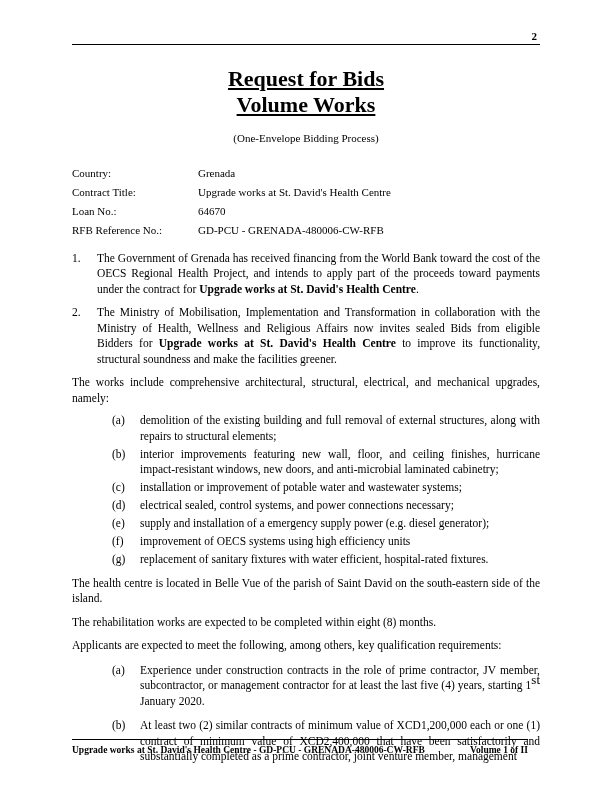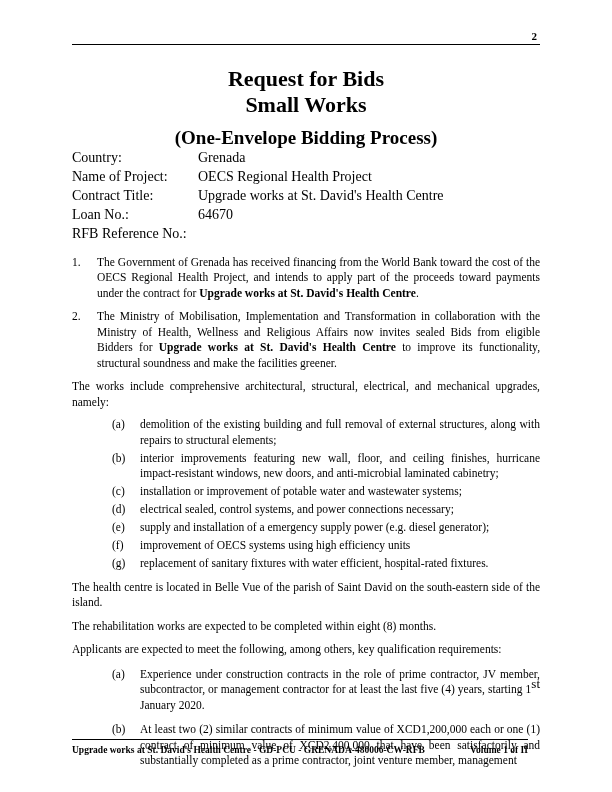--- a/index.html
+++ b/index.html
@@ -26,30 +26,31 @@
     padding-right: 3px;
     display: inline-block;
   }
 
   .doc-title {
     margin-top: 21px;
     text-align: center;
     font-weight: bold;
     font-size: 22px;
     line-height: 26px;
+    text-decoration: underline;
   }
   .doc-subtitle {
     margin-top: 12px;
     text-align: center;
-    font-weight: bold;
-    font-size: 19px;
+    font-weight: normal;
+    font-size: 11px;
     line-height: 16px;
   }
 
-  .fields { margin-top: 5px; font-size: 14px; }
+  .fields { margin-top: 20px; font-size: 11px; }
   .field-row { display: flex; line-height: 14.5px; margin-bottom: 4.5px; }
   .field-label { width: 126px; flex: none; }
   .field-value { font-weight: normal; }
 
   .body-text { font-size: 11.5px; line-height: 15.5px; }
 
   .num-para { display: flex; margin-top: 8px; }
   .num-para.first { margin-top: 13px; }
   .num-marker { width: 25px; flex: none; }
   .num-body { flex: 1; text-align: justify; }
@@ -85,43 +86,40 @@
 
 <div class="page">
   <div class="content">
 
     <div class="page-header">
       <span class="page-number">2</span>
     </div>
 
     <div class="doc-title">
       <div>Request for Bids</div>
-      <div>Small Works</div>
+      <div>Volume Works</div>
     </div>
     <div class="doc-subtitle">(One-Envelope Bidding Process)</div>
 
     <div class="fields">
       <div class="field-row">
         <div class="field-label">Country:</div>
         <div class="field-value">Grenada</div>
-      </div>
-      <div class="field-row">
-        <div class="field-label">Name of Project:</div>
-        <div class="field-value">OECS Regional Health Project</div>
       </div>
       <div class="field-row">
         <div class="field-label">Contract Title:</div>
         <div class="field-value">Upgrade works at St. David's Health Centre</div>
       </div>
       <div class="field-row">
         <div class="field-label">Loan No.:</div>
         <div class="field-value">64670</div>
       </div>
       <div class="field-row">
         <div class="field-label">RFB Reference No.:</div>
+        <div class="field-value">GD-PCU - GRENADA-480006-CW-RFB</div>
       </div>
     </div>
 
     <div class="body-text">
 
       <div class="num-para first">
         <div class="num-marker">1.</div>
         <div class="num-body"><span>The Government of Grenada has received financing from the World Bank toward the cost of the OECS Regional Health Project, and intends to apply part of the proceeds toward payments under the contract for </span><span class="bold-inline">Upgrade works at St. David's Health Centre</span><span>.</span></div>
       </div>
 

